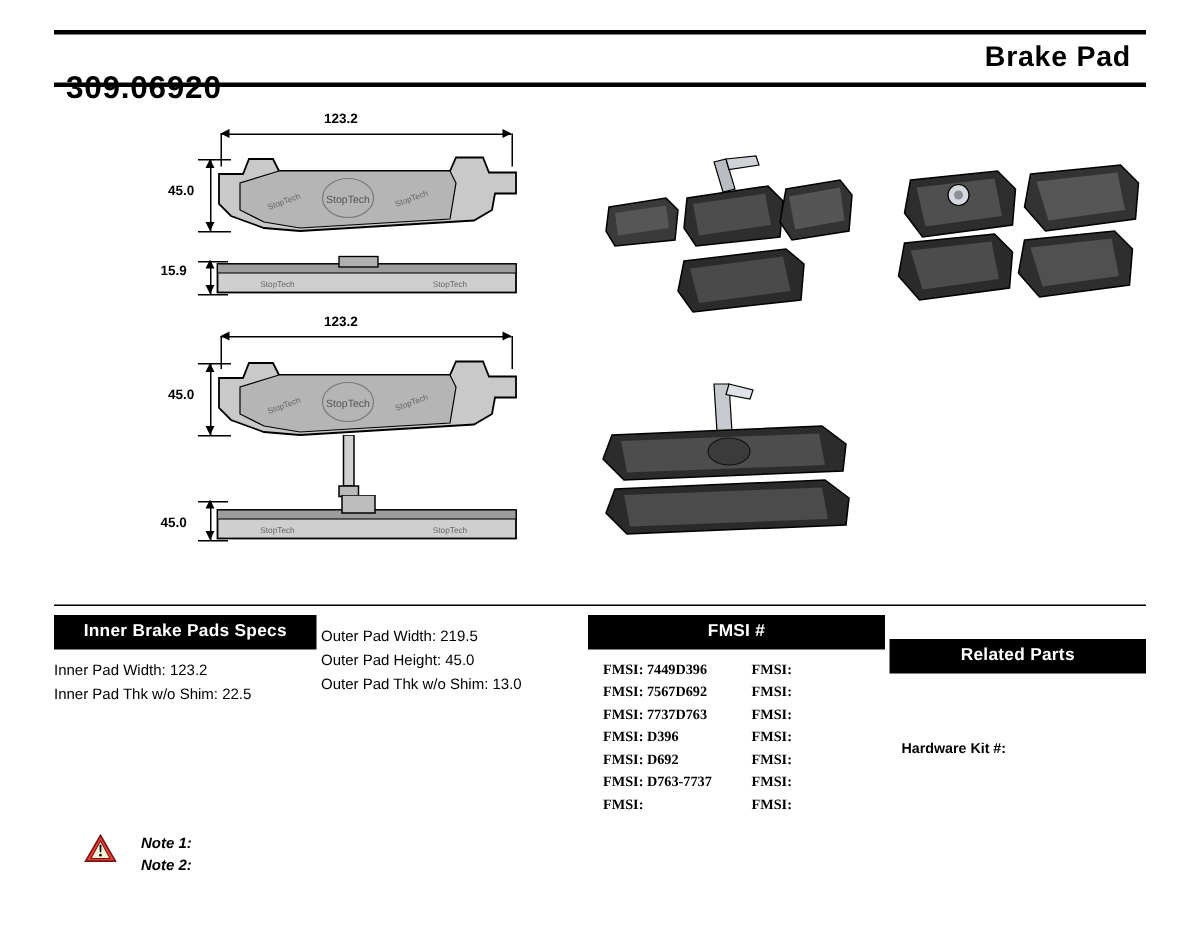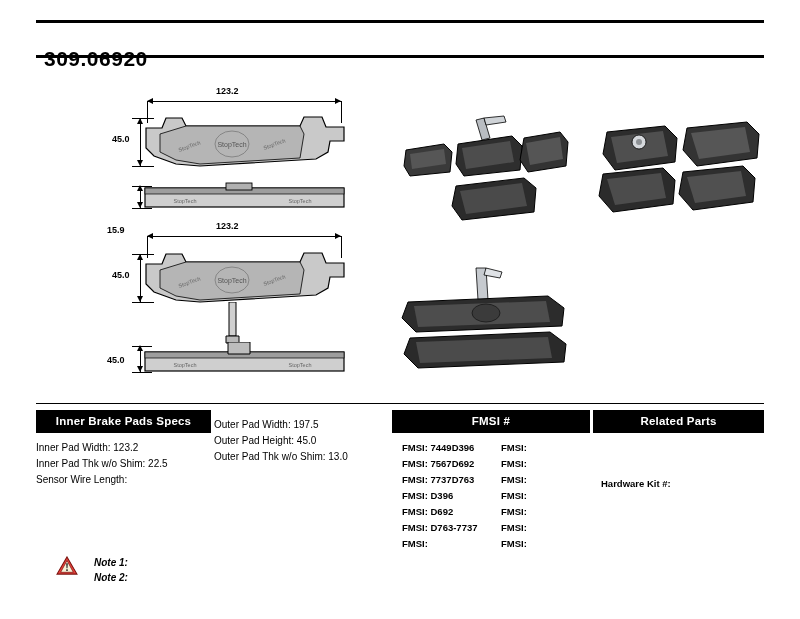--- a/index.html
+++ b/index.html
@@ -41,21 +41,21 @@
     font-size: 19px;
     font-weight: bold;
     letter-spacing: 0.5px;
     padding-right: 10px;
   }
 
   
   .drawings {
     position: absolute;
     left: 0;
-    top: 74px;
+    top: 62px;
     width: 676px;
     height: 330px;
   }
 
   .dim-label {
     position: absolute;
     font-size: 9px;
     font-weight: bold;
     color: #000;
     white-space: nowrap;
@@ -142,20 +142,21 @@
     padding: 2.5px 8px 2.5px 0;
     white-space: nowrap;
   }
   .fmsi-body {
     display: flex;
     padding-top: 6px;
   }
   .fmsi-col {
     flex: 1;
     padding-left: 10px;
+    font-family: Liberation Serif, serif;
   }
   .fmsi-row {
     font-size: 9.5px;
     font-weight: bold;
     padding: 2.5px 0;
     white-space: nowrap;
   }
   .rel-body {
     padding: 6px 0 0 8px;
   }
@@ -193,20 +194,21 @@
     left: 36px;
     width: 728px;
     border-top: 1px solid #000;
   }
 </style>
 </head>
 <body>
 
 <div class="header">
   <div class="part-number">309.06920</div>
+  <div class="doc-type">Brake Pad</div>
 </div>
 
 <div class="drawings">
 
   <div>
 
     <div class="dim-label" style="left:216px; top:12px;">123.2</div>
     <div class="dline-h" style="left:147px; top:27px; width:194px;"></div>
     <div class="arrow arrow-l" style="left:147px; top:24px;"></div>
     <div class="arrow arrow-r" style="left:335px; top:24px;"></div>
@@ -222,21 +224,21 @@
 
     <svg class="pad" style="left:140px; top:40px;" width="210" height="58" viewBox="0 0 210 58">
       <path d="M6,26 L6,14 L22,14 L26,4 L42,4 L46,12 L160,12 L164,3 L182,3 L186,13 L204,13 L204,27 L190,27 L188,38 L176,45 L60,52 L36,50 L14,42 L6,34 Z" fill="#c9c9c9" stroke="#000" stroke-width="1.2"></path>
       <path d="M46,12 L160,12 L164,20 L160,44 L60,50 L36,46 L20,38 L20,20 Z" fill="#b5b5b5" stroke="#000" stroke-width="0.8"></path>
       <ellipse cx="92" cy="30" rx="17" ry="13" fill="none" stroke="#7a7a7a" stroke-width="0.8"></ellipse>
       <text x="92" y="33" font-size="7" text-anchor="middle" fill="#555" font-family="Liberation Sans, sans-serif">StopTech</text>
       <text x="50" y="34" font-size="5.5" text-anchor="middle" fill="#666" font-family="Liberation Sans, sans-serif" transform="rotate(-20 50 34)">StopTech</text>
       <text x="135" y="32" font-size="5.5" text-anchor="middle" fill="#666" font-family="Liberation Sans, sans-serif" transform="rotate(-20 135 32)">StopTech</text>
     </svg>
 
-    <div class="dim-label" style="left:107px; top:113px;margin-top:38px;">15.9</div>
+    <div class="dim-label" style="left:107px; top:113px;">15.9</div>
     <div class="dline-v" style="left:140px; top:112px; height:22px;"></div>
     <div class="arrow arrow-u" style="left:137px; top:111px;"></div>
     <div class="arrow arrow-d" style="left:137px; top:128px;"></div>
     <div class="tick-h" style="left:132px; top:112px; width:20px;"></div>
     <div class="tick-h" style="left:132px; top:134px; width:20px;"></div>
 
     <svg class="pad" style="left:140px; top:108px;" width="210" height="32" viewBox="0 0 210 32">
       <rect x="5" y="6" width="199" height="19" fill="#cfcfcf" stroke="#000" stroke-width="1.2"></rect>
       <rect x="5" y="6" width="199" height="6" fill="#9d9d9d" stroke="#000" stroke-width="0.7"></rect>
       <rect x="86" y="1" width="26" height="7" fill="#b0b0b0" stroke="#000" stroke-width="0.9"></rect>
@@ -347,27 +349,26 @@
 
 <div class="sep-line" style="top:403px;"></div>
 
 <div class="tables">
 
   <div class="tbl" style="left:0px; top:0px; width:175px;">
     <div class="tbl-head">Inner Brake Pads Specs</div>
     <div class="tbl-body">
       <div class="spec-row">Inner Pad Width: 123.2</div>
       <div class="spec-row">Inner Pad Thk w/o Shim: 22.5</div>
-      <div class="spec-row">Sensor Wire Length:</div>
     </div>
   </div>
 
   <div class="tbl" style="left:178px; top:0px; width:175px;">
     <div class="tbl-body">
-      <div class="spec-row">Outer Pad Width: 197.5</div>
+      <div class="spec-row">Outer Pad Width: 219.5</div>
       <div class="spec-row">Outer Pad Height: 45.0</div>
       <div class="spec-row">Outer Pad Thk w/o Shim: 13.0</div>
     </div>
   </div>
 
   <div class="tbl" style="left:356px; top:0px; width:198px;">
     <div class="tbl-head">FMSI #</div>
     <div class="fmsi-body">
       <div class="fmsi-col">
         <div class="fmsi-row">FMSI:  7449D396</div>
@@ -383,21 +384,21 @@
         <div class="fmsi-row">FMSI:</div>
         <div class="fmsi-row">FMSI:</div>
         <div class="fmsi-row">FMSI:</div>
         <div class="fmsi-row">FMSI:</div>
         <div class="fmsi-row">FMSI:</div>
         <div class="fmsi-row">FMSI:</div>
       </div>
     </div>
   </div>
 
-  <div class="tbl" style="left:557px; top:0px; width:171px;">
+  <div class="tbl" style="left:557px; top:16px; width:171px;">
     <div class="tbl-head">Related Parts</div>
     <div class="rel-body">
       <div class="rel-row">Hardware Kit #:</div>
     </div>
   </div>
 
 </div>
 
 <div class="notes">
   <div class="note-line">

